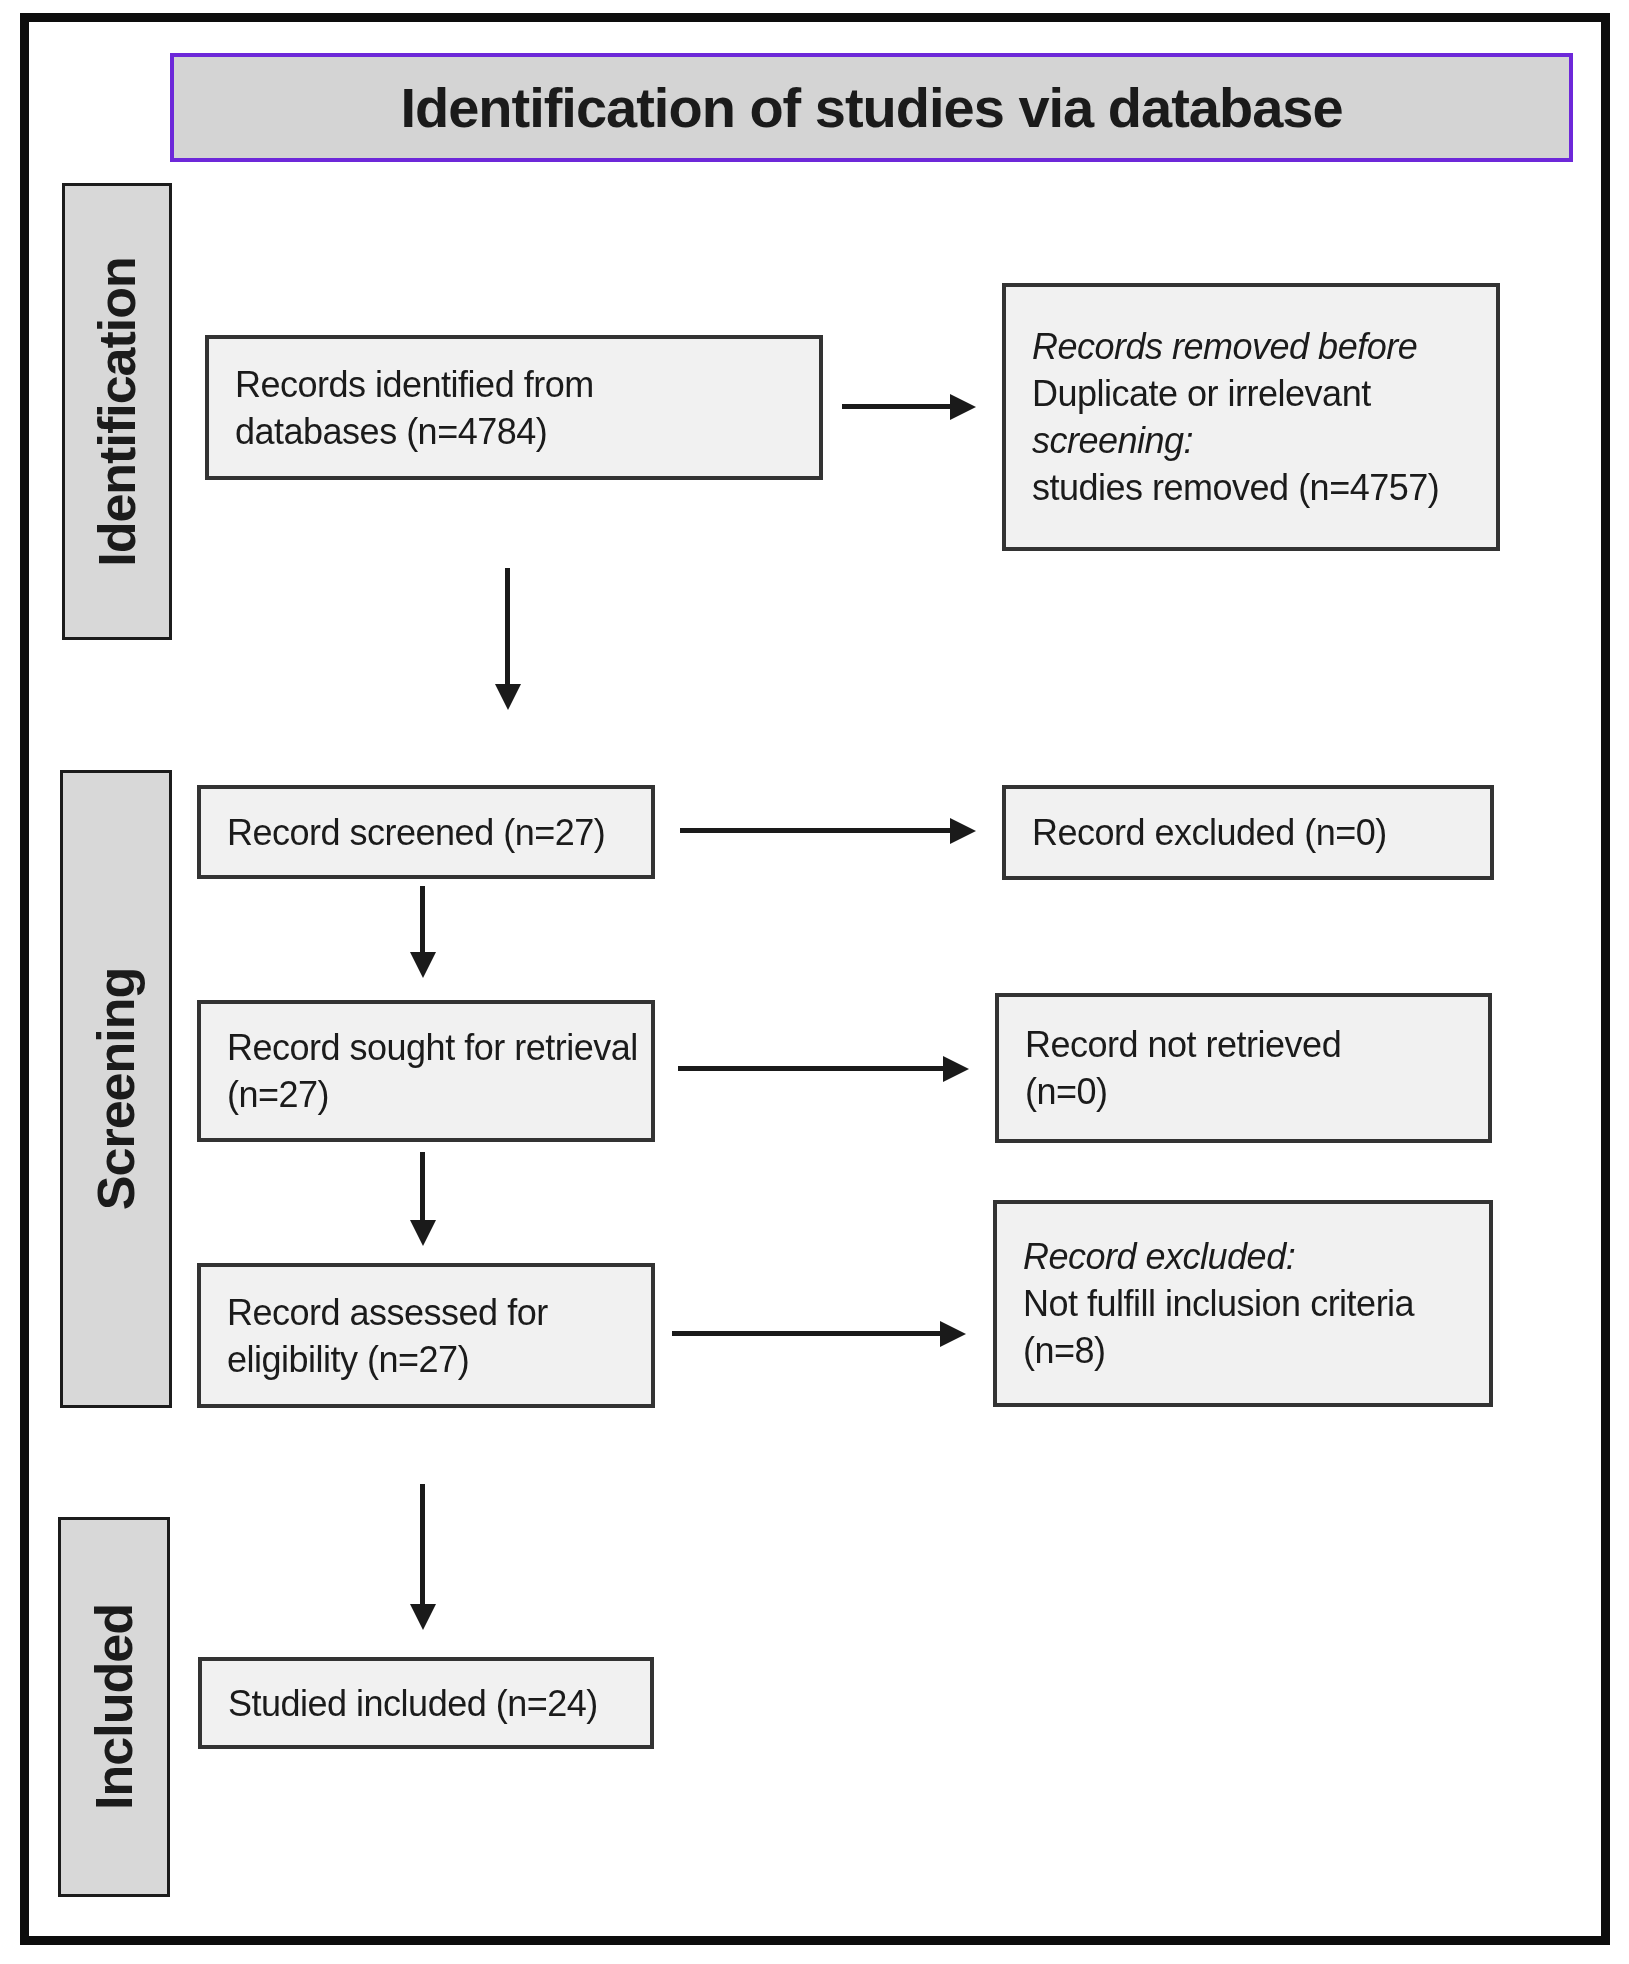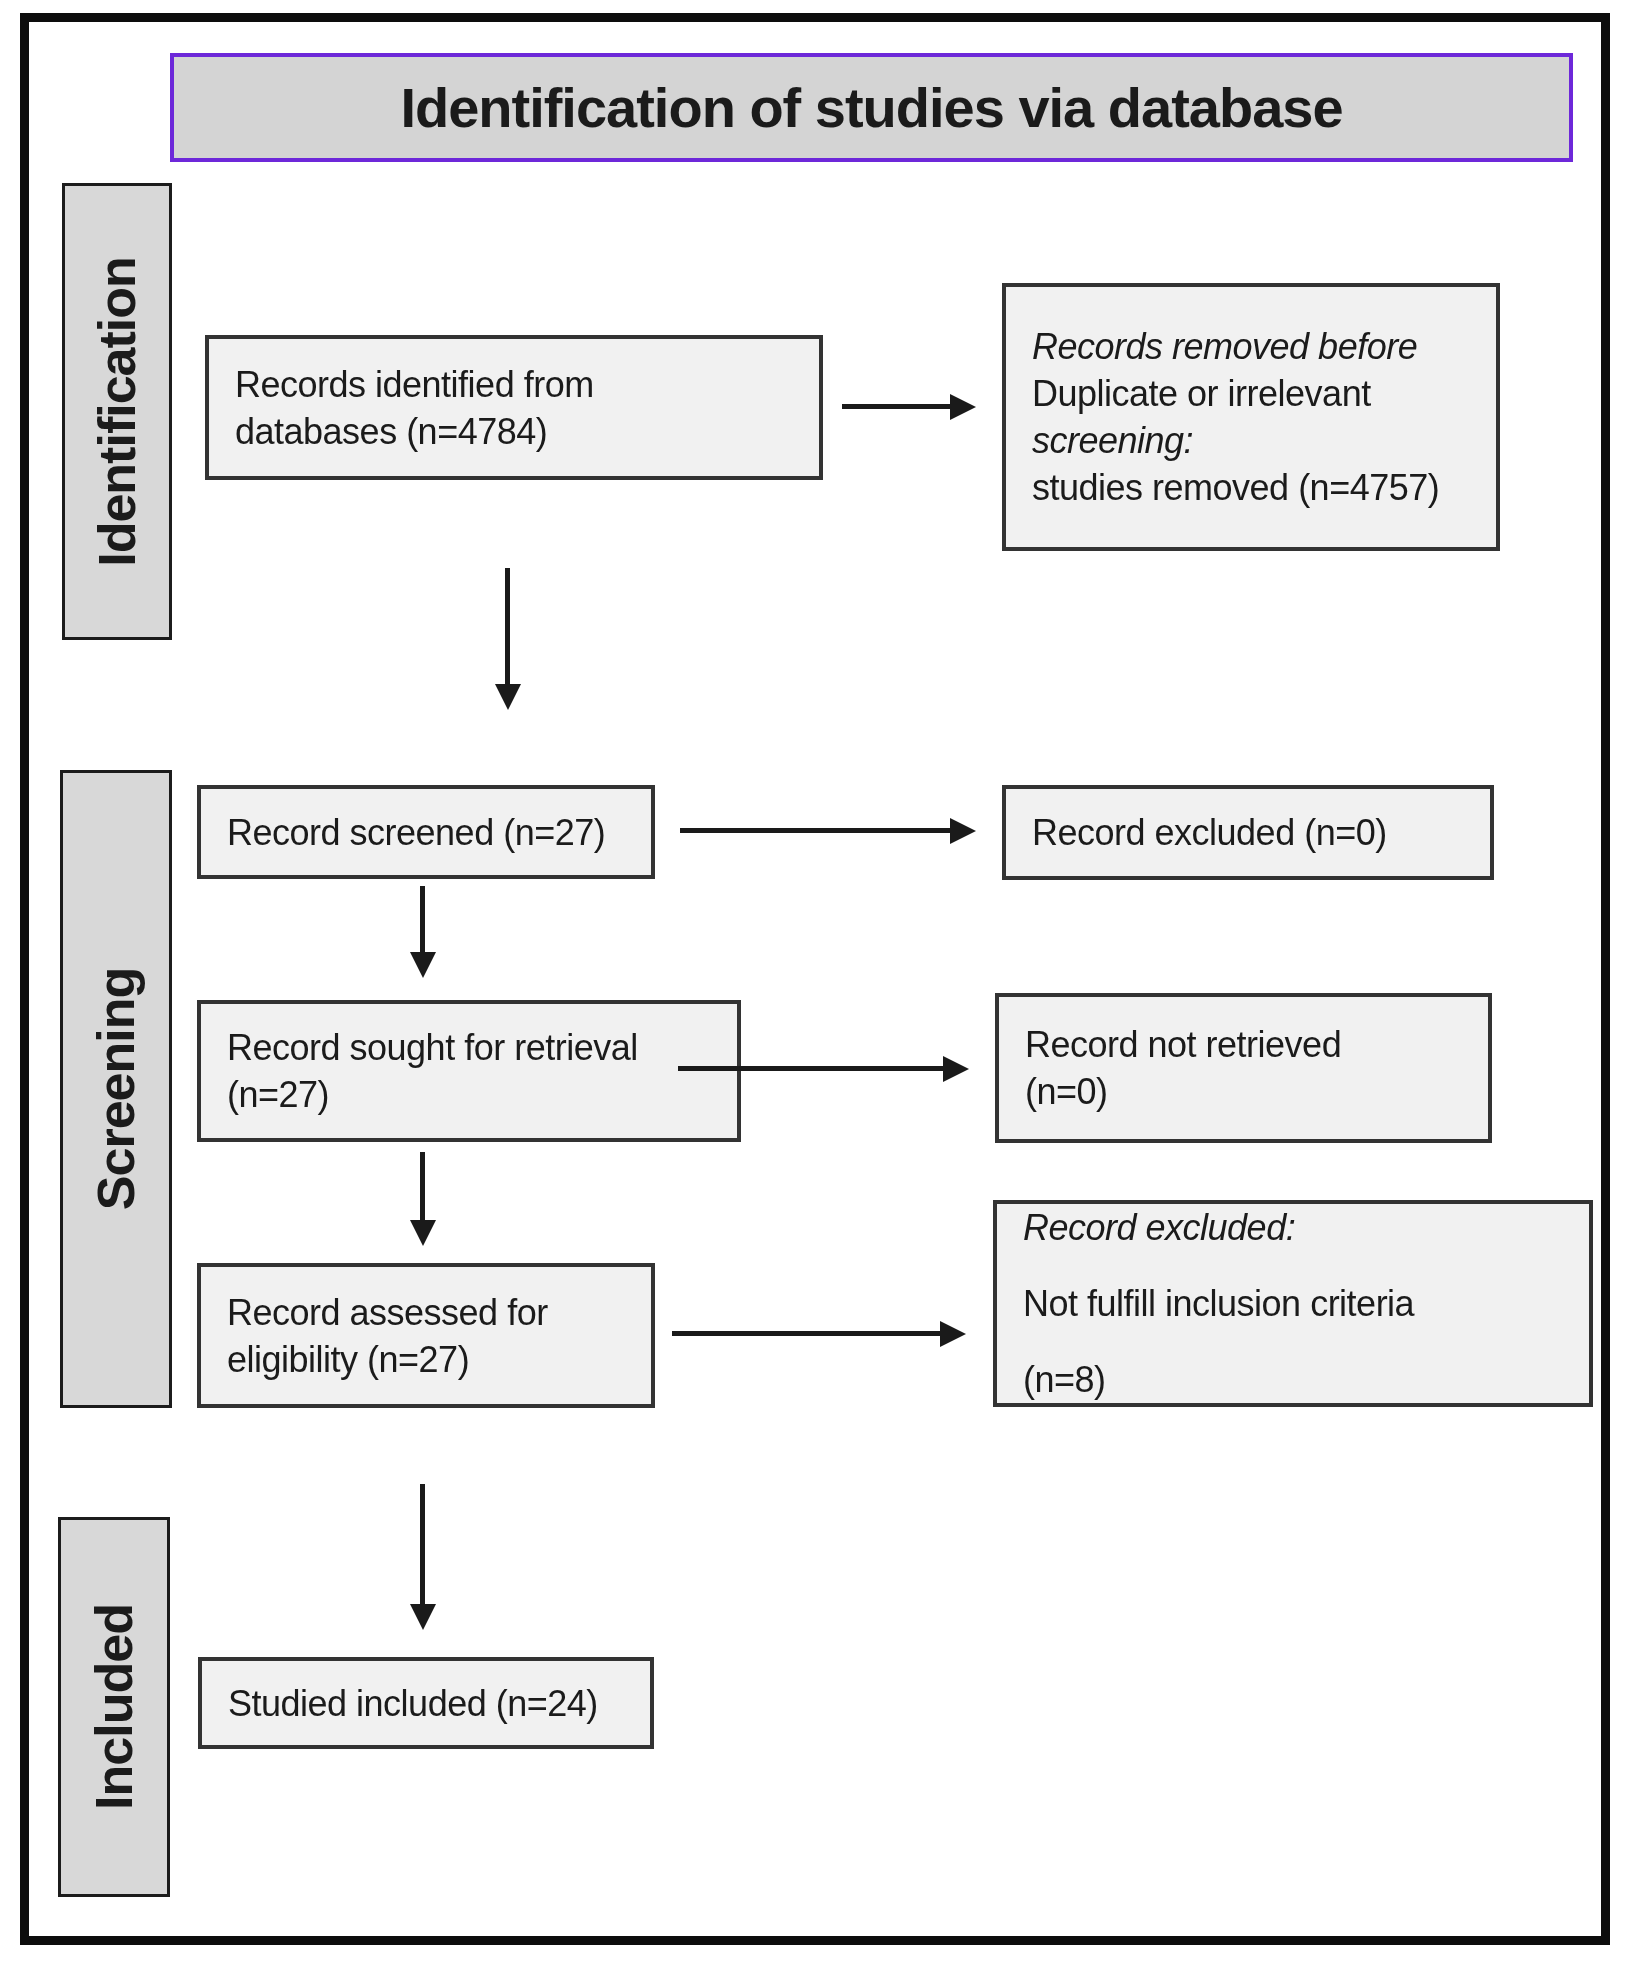--- a/index.html
+++ b/index.html
@@ -80,24 +80,24 @@
     line-height:47px;
     letter-spacing:-0.5px;
   }
   .flow-box .ln{ white-space:nowrap; }
   .flow-box .it{ font-style:italic; }
 
   .bx-identified   { left:205px; top:335px;  width:618px; height:145px; }
   .bx-removed      { left:1002px; top:283px; width:498px; height:268px; }
   .bx-screened     { left:197px; top:785px;  width:458px; height:94px; }
   .bx-excluded0    { left:1002px; top:785px; width:492px; height:95px; }
-  .bx-sought       { left:197px; top:1000px; width:544px; height:142px; }
+  .bx-sought       { left:197px; top:1000px; width:458px; height:142px; }
   .bx-notretrieved { left:995px; top:993px;  width:497px; height:150px; }
   .bx-assessed     { left:197px; top:1263px; width:458px; height:145px; }
-  .bx-excluded3    { left:993px; top:1200px; width:600px; height:207px;justify-content:space-between; }
+  .bx-excluded3    { left:993px; top:1200px; width:500px; height:207px; }
   .bx-included     { left:198px; top:1657px; width:456px; height:92px; }
 
   .arrow-h{
     position:absolute;
     height:5px;
     background:var(--arrow-color);
   }
   .arrow-h::after{
     content:"";
     position:absolute;

